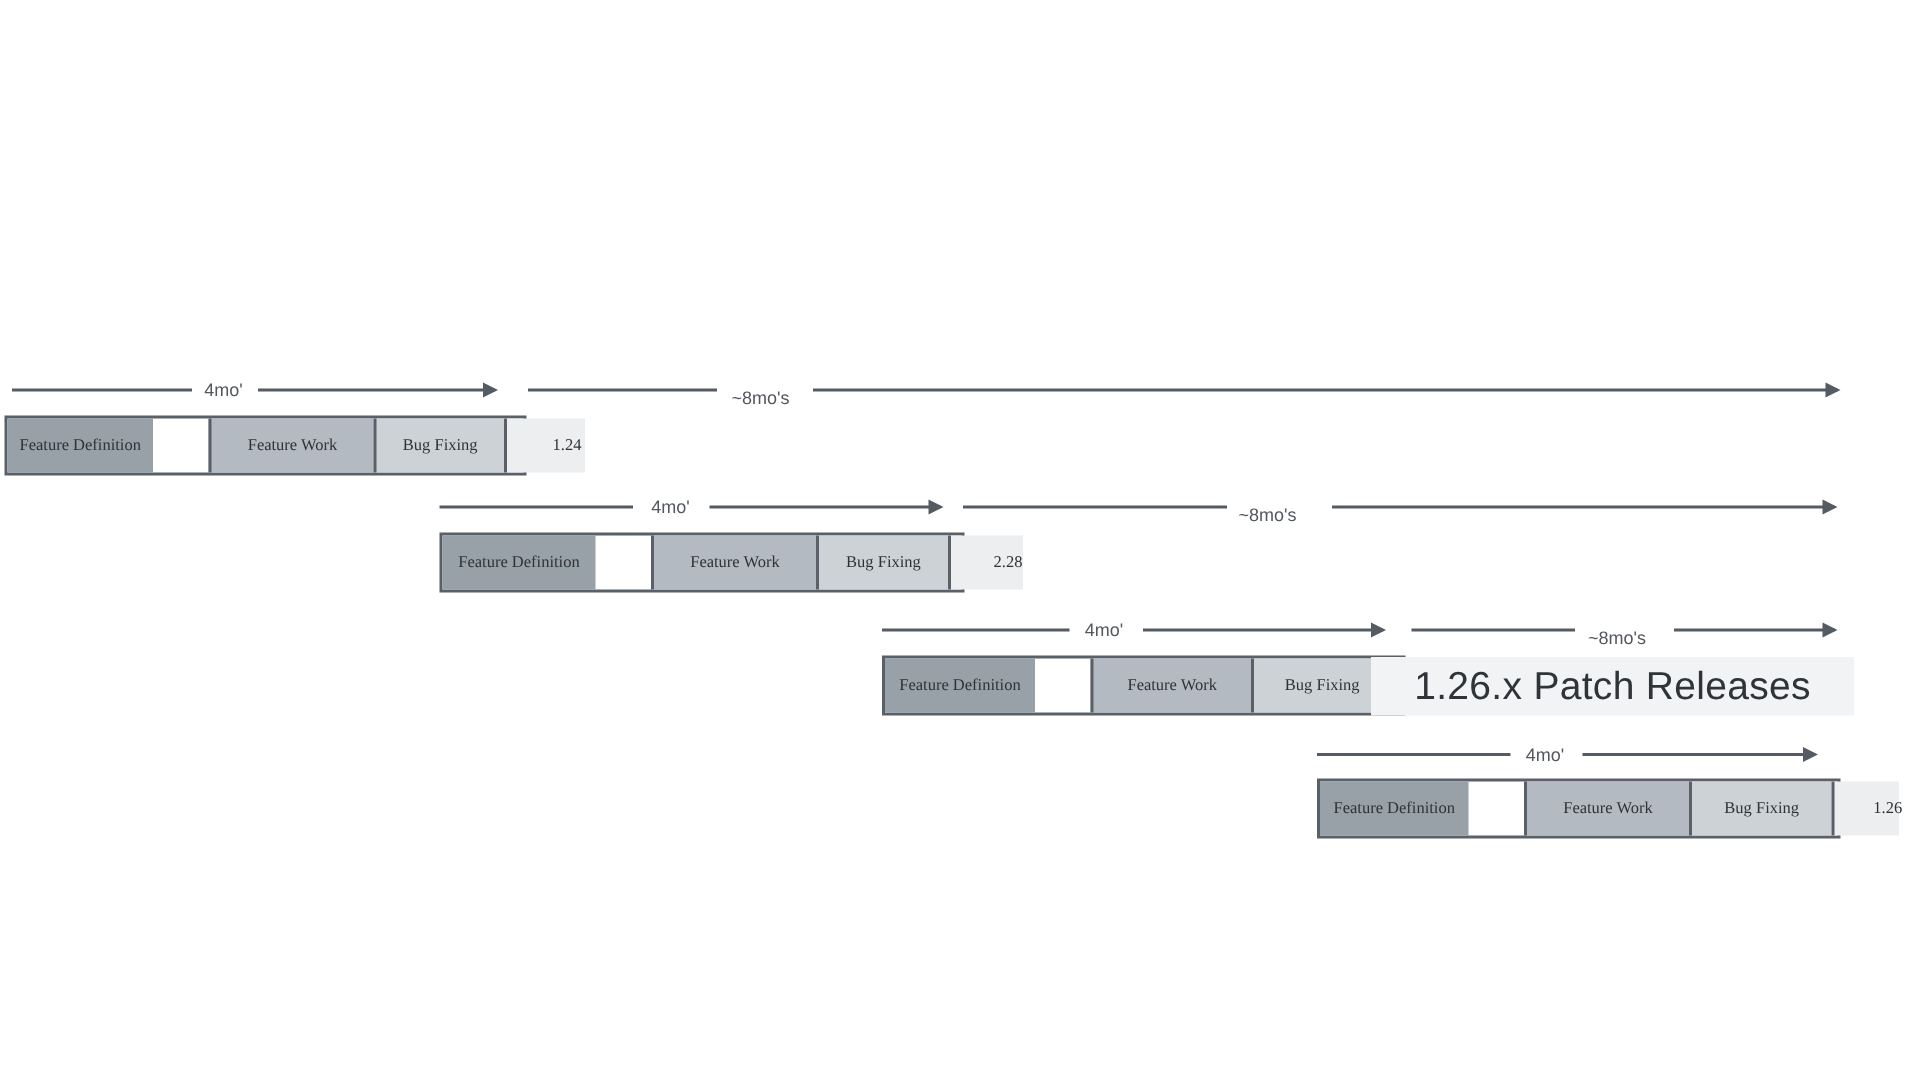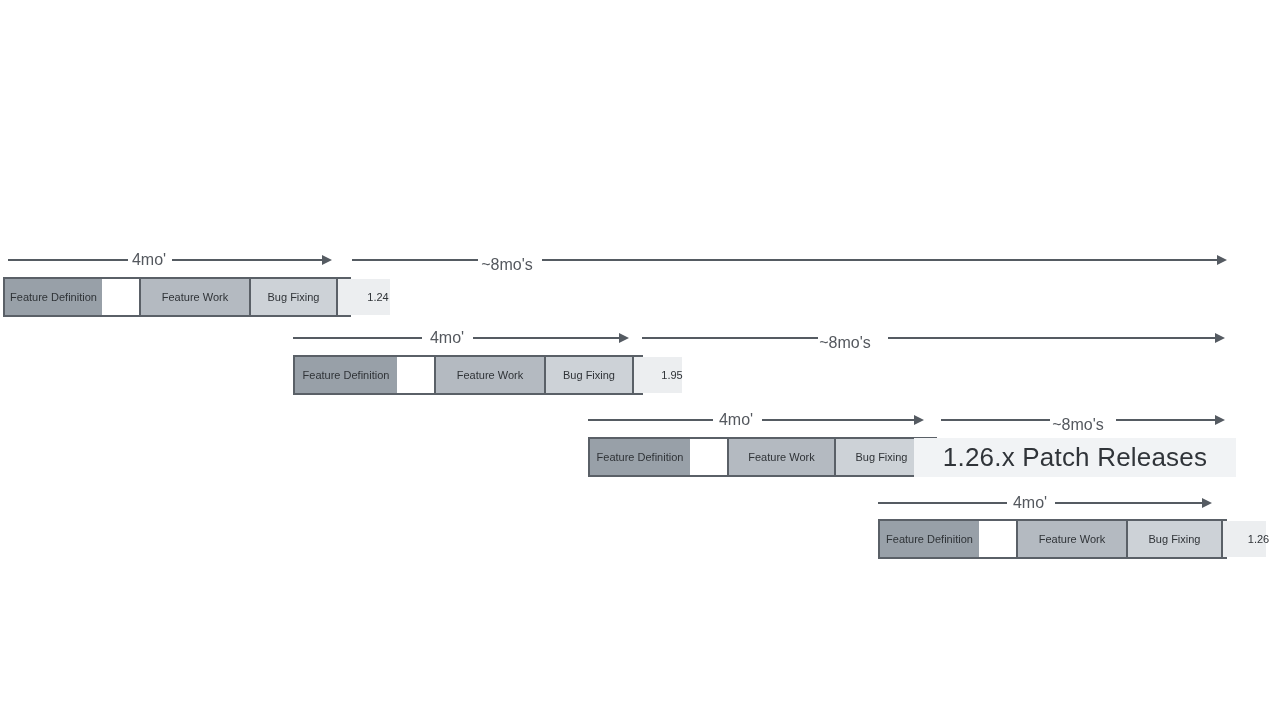--- a/index.html
+++ b/index.html
@@ -10,32 +10,32 @@
   .diagram{position:absolute;left:0;top:0;width:1280px;height:719px;}
   
   .seg{position:absolute;height:0;border-top:2px solid var(--arrow,#555B62);}
   .seg.head::after{
     content:"";position:absolute;right:-2px;top:-6px;width:0;height:0;
     border-left:10px solid var(--arrow,#555B62);
     border-top:5px solid transparent;border-bottom:5px solid transparent;
   }
   
   .albl{
-    position:absolute;text-align:center;font-size:16px;line-height:14px;
+    position:absolute;text-align:center;font-size:12px;line-height:14px;
     color:var(--label-text,#54585E);white-space:nowrap;
   }
   
   .strip{
     position:absolute;display:flex;box-sizing:border-box;
     border:2px solid var(--box-border,#5A6067);background:#fff;
   }
   .cell{
     flex:none;display:flex;align-items:center;justify-content:center;text-align:center;
     box-sizing:border-box;border-left:2px solid var(--box-border,#5A6067);
-    font-size:11px;line-height:13px;color:var(--box-text,#2F3337);
+    font-size:11px;line-height:13px;color:var(--box-text,#2F3337);font-family:Liberation Serif, serif;
   }
   .cell:first-child{border-left:none;}
   .cell.fd{background:var(--feature-definition-fill,#98A0A8);}
   .cell.fw{background:var(--feature-work-fill,#B4BAC1);margin-left:37px;}
   .cell.bf{background:var(--bug-fixing-fill,#CDD2D7);}
   .cell.ver{background:var(--version-fill,#ECEEF0);font-size:11px;padding-left:28px;}
   
   .bar{
     position:absolute;display:flex;align-items:center;justify-content:center;
     background:var(--patch-bar-fill,#F1F3F5);
@@ -68,21 +68,21 @@
   <i class="seg head" style="left:473px;top:337px;width:154px"></i>
 
   <i class="seg" style="left:642px;top:337px;width:176px"></i>
   <b class="albl" style="left:816px;top:336px;width:58px;font-weight:normal">~8mo's</b>
   <i class="seg head" style="left:888px;top:337px;width:335px"></i>
 
   <div class="strip" style="left:293px;top:355px;width:350px;height:40px">
     <div class="cell fd" style="width:102px">Feature Definition</div>
     <div class="cell fw" style="width:110px">Feature Work</div>
     <div class="cell bf" style="width:88px">Bug Fixing</div>
-    <div class="cell ver" style="width:50px">1.95</div>
+    <div class="cell ver" style="width:50px">2.28</div>
   </div>
 
 
   <i class="seg" style="left:588px;top:419px;width:125px"></i>
   <b class="albl" style="left:713px;top:413px;width:46px;font-weight:normal">4mo'</b>
   <i class="seg head" style="left:762px;top:419px;width:160px"></i>
 
   <i class="seg" style="left:941px;top:419px;width:109px"></i>
   <b class="albl" style="left:1049px;top:418px;width:58px;font-weight:normal">~8mo's</b>
   <i class="seg head" style="left:1116px;top:419px;width:107px"></i>

